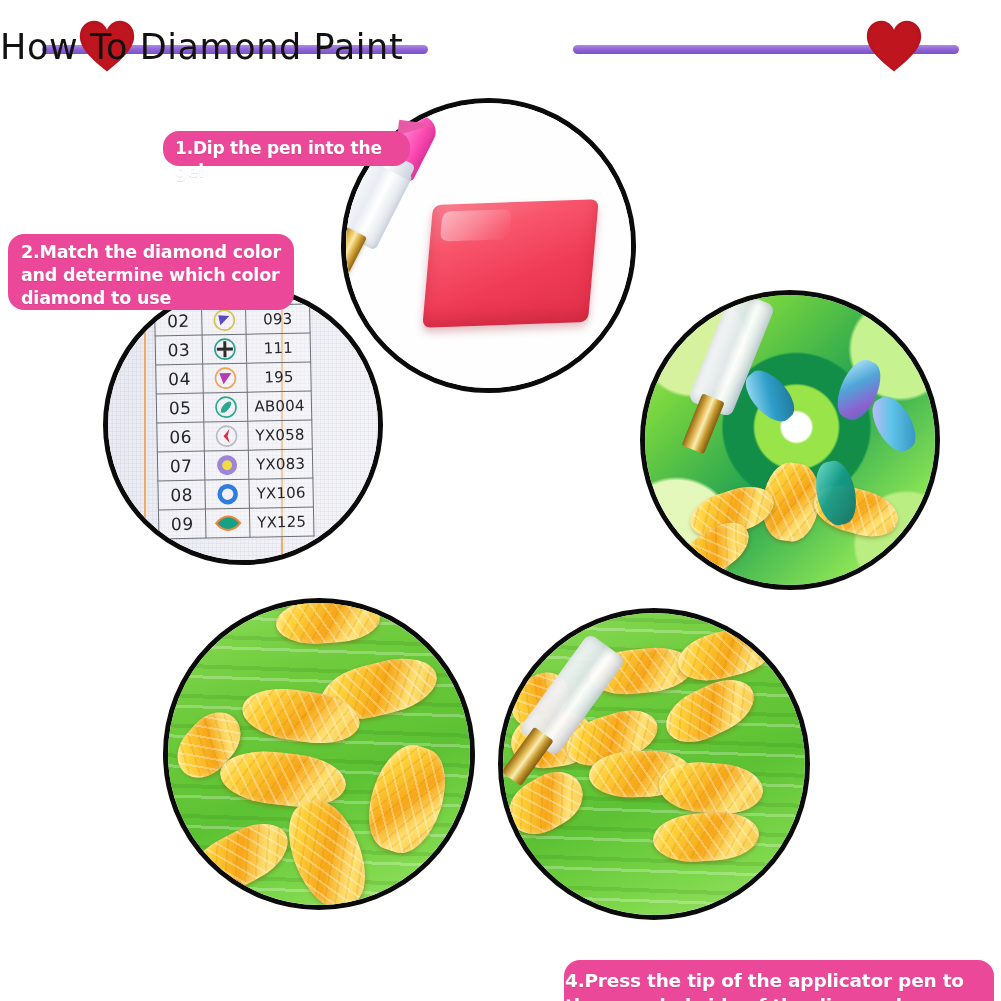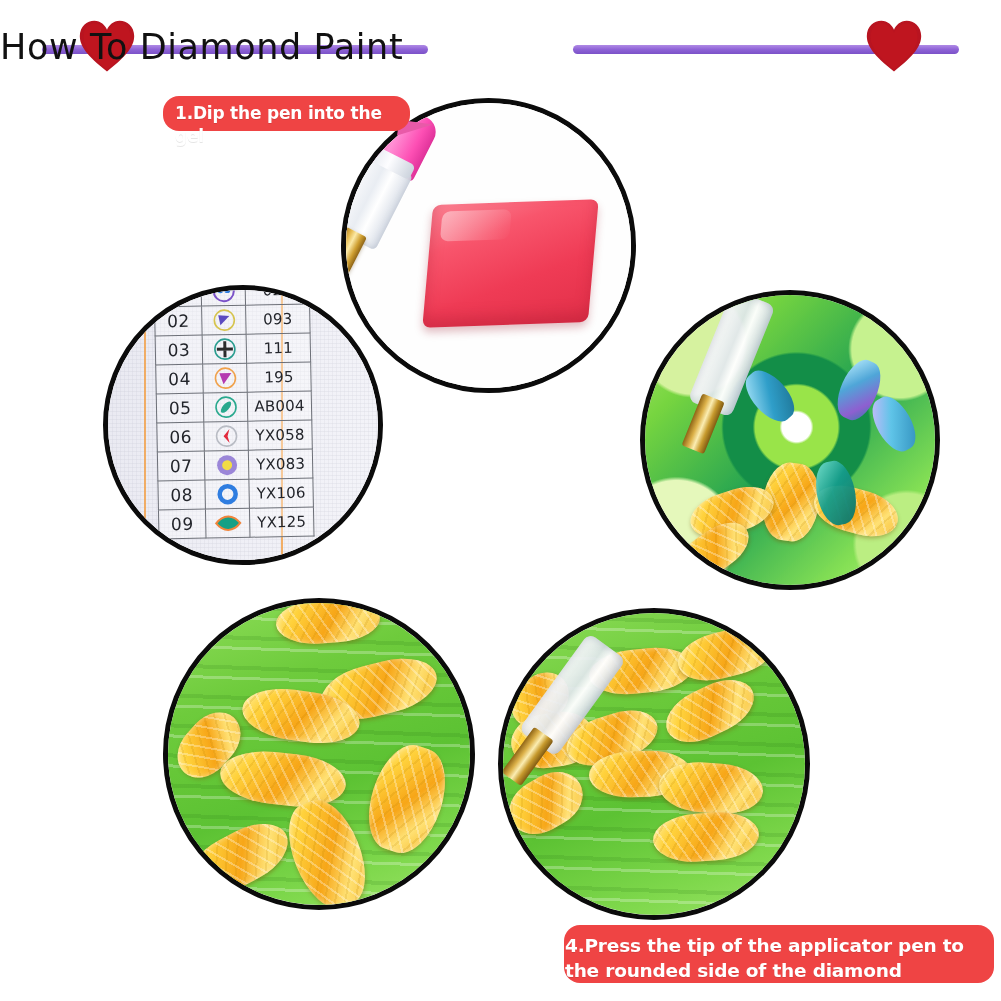--- a/index.html
+++ b/index.html
@@ -28,24 +28,25 @@
     line-height:42px;white-space:nowrap;margin-top:8px;
   }
 
   
   .bubble{position:absolute;border-radius:50%;overflow:hidden;
           border:5px solid #0b0b0b;background:#fff;box-sizing:border-box;}
   .bubble .inner{position:absolute;inset:0;}
 
   
   .label{
-    position:absolute;background:#ef4444;color:#ffffff;border-radius:16px;
+    position:absolute;background:#ec4899;color:#ffffff;border-radius:16px;
     font-family:"DejaVu Sans",sans-serif;font-weight:700;
     letter-spacing:-.2px;box-sizing:border-box;
     text-shadow:0 1px 0 rgba(0,0,0,.10);
+    margin-top:35px;
   }
   .label.l1{left:163px;top:96px;width:247px;height:35px;padding:6px 12px;font-size:17px;line-height:23px;}
   .label.l2{left:8px;top:199px;width:286px;height:76px;padding:7px 13px;font-size:17.5px;line-height:23px;}
   .label.l5{left:712px;top:211px;width:283px;height:58px;padding:8px 14px;font-size:18px;line-height:24px;}
   .label.l3{left:6px;top:913px;width:444px;height:82px;padding:8px 13px;font-size:18.5px;line-height:25px;}
   .label.l4{left:564px;top:925px;width:430px;height:58px;padding:8px 1px;font-size:18.5px;line-height:25px;}
 
   .tail{position:absolute;width:0;height:0;}
   .tail.t1{left:398px;top:122px;border-left:0 solid transparent;
            border-top:16px solid #e85aa8;border-right:34px solid transparent;
@@ -274,20 +275,21 @@
               <svg width="28" height="26" viewBox="0 0 28 26">
                   <path d="M2 13 C9 4 19 4 26 13 C19 22 9 22 2 13 Z" fill="#16a085" stroke="#f0853c" stroke-width="2"></path>
                 </svg>
             </td>
             <td class="code">YX125</td>
           </tr>
         </tbody>
       </table>
     </div>
   </div>
+  <div class="label l2">2.Match the diamond color and determine which color diamond to use</div>
 
   <div class="bubble b5">
     <div class="inner">
       <div class="canvasArt"></div>
 
       <div class="marq yellowGem" style="left:118px;top:168px;width:56px;height:78px;transform:rotate(8deg);">
           <i class="facet"></i>
         </div>
       <div class="marq yellowGem" style="left:44px;top:196px;width:86px;height:42px;transform:rotate(-18deg);">
           <i class="facet"></i>

